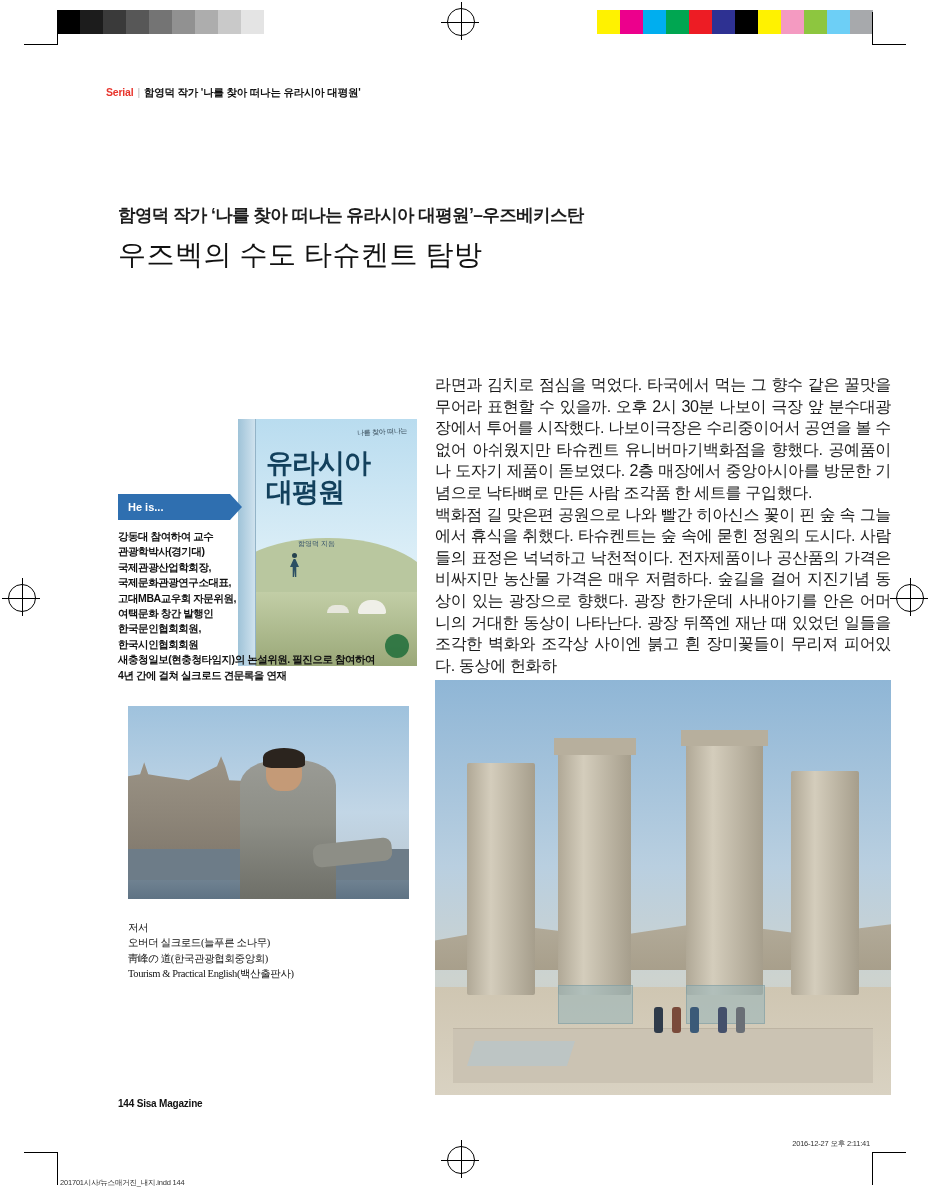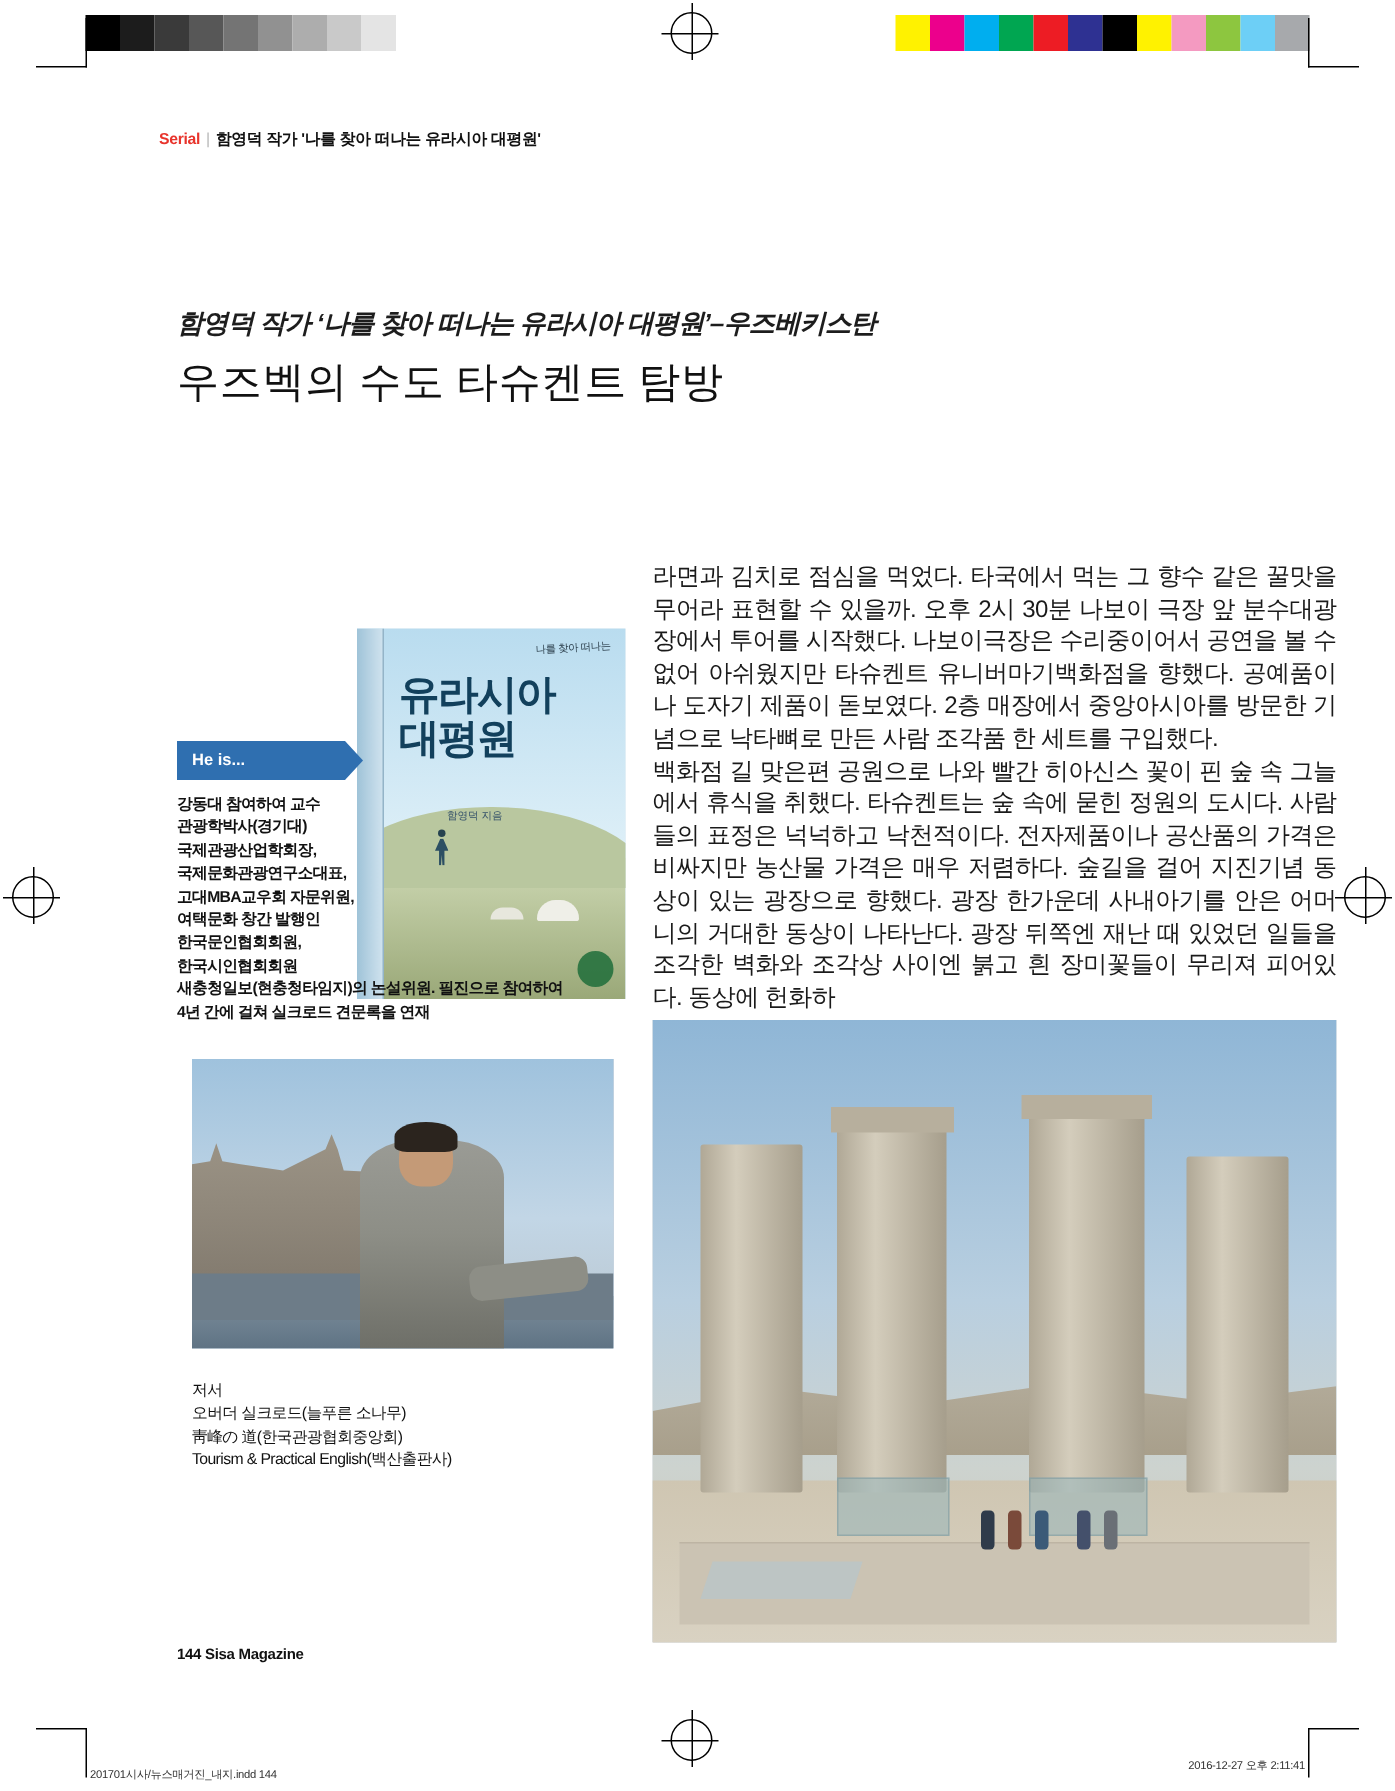--- a/index.html
+++ b/index.html
@@ -93,21 +93,20 @@
 
   .kicker {
     position: absolute;
     left: 118px;
     top: 203px;
     font-size: 17.5px;
     font-weight: bold;
     letter-spacing: -0.6px;
     color: #1d1d1d;
     white-space: nowrap;
-    font-style: italic;
   }
 
   .headline {
     position: absolute;
     left: 118px;
     top: 236px;
     font-family: "Liberation Serif", serif;
     font-size: 28px;
     letter-spacing: 0.5px;
     color: #111;
@@ -267,21 +266,21 @@
   .books-caption {
     position: absolute;
     left: 128px;
     top: 920px;
     width: 320px;
     font-size: 10.5px;
     line-height: 15.4px;
     letter-spacing: -0.4px;
     color: #111;
   }
-  .books-caption div { white-space: nowrap; }
+  .books-caption div { white-space: nowrap; font-family: Liberation Serif, serif; }
 
   
   .body-text {
     position: absolute;
     left: 435px;
     top: 374px;
     width: 456px;
     font-size: 16px;
     line-height: 21.6px;
     letter-spacing: -0.35px;
@@ -357,21 +356,21 @@
     position: absolute;
     left: 60px;
     top: 1178px;
     font-size: 7.5px;
     color: #333;
     letter-spacing: -0.2px;
   }
   .footline-right {
     position: absolute;
     right: 60px;
-    top: 1172px;
+    top: 1139px;
     font-size: 7.5px;
     color: #333;
     letter-spacing: -0.2px;
     text-align: center;
   }
 </style>
 </head>
 <body>
 
 <div class="gray-bar" id="gray-bar">

